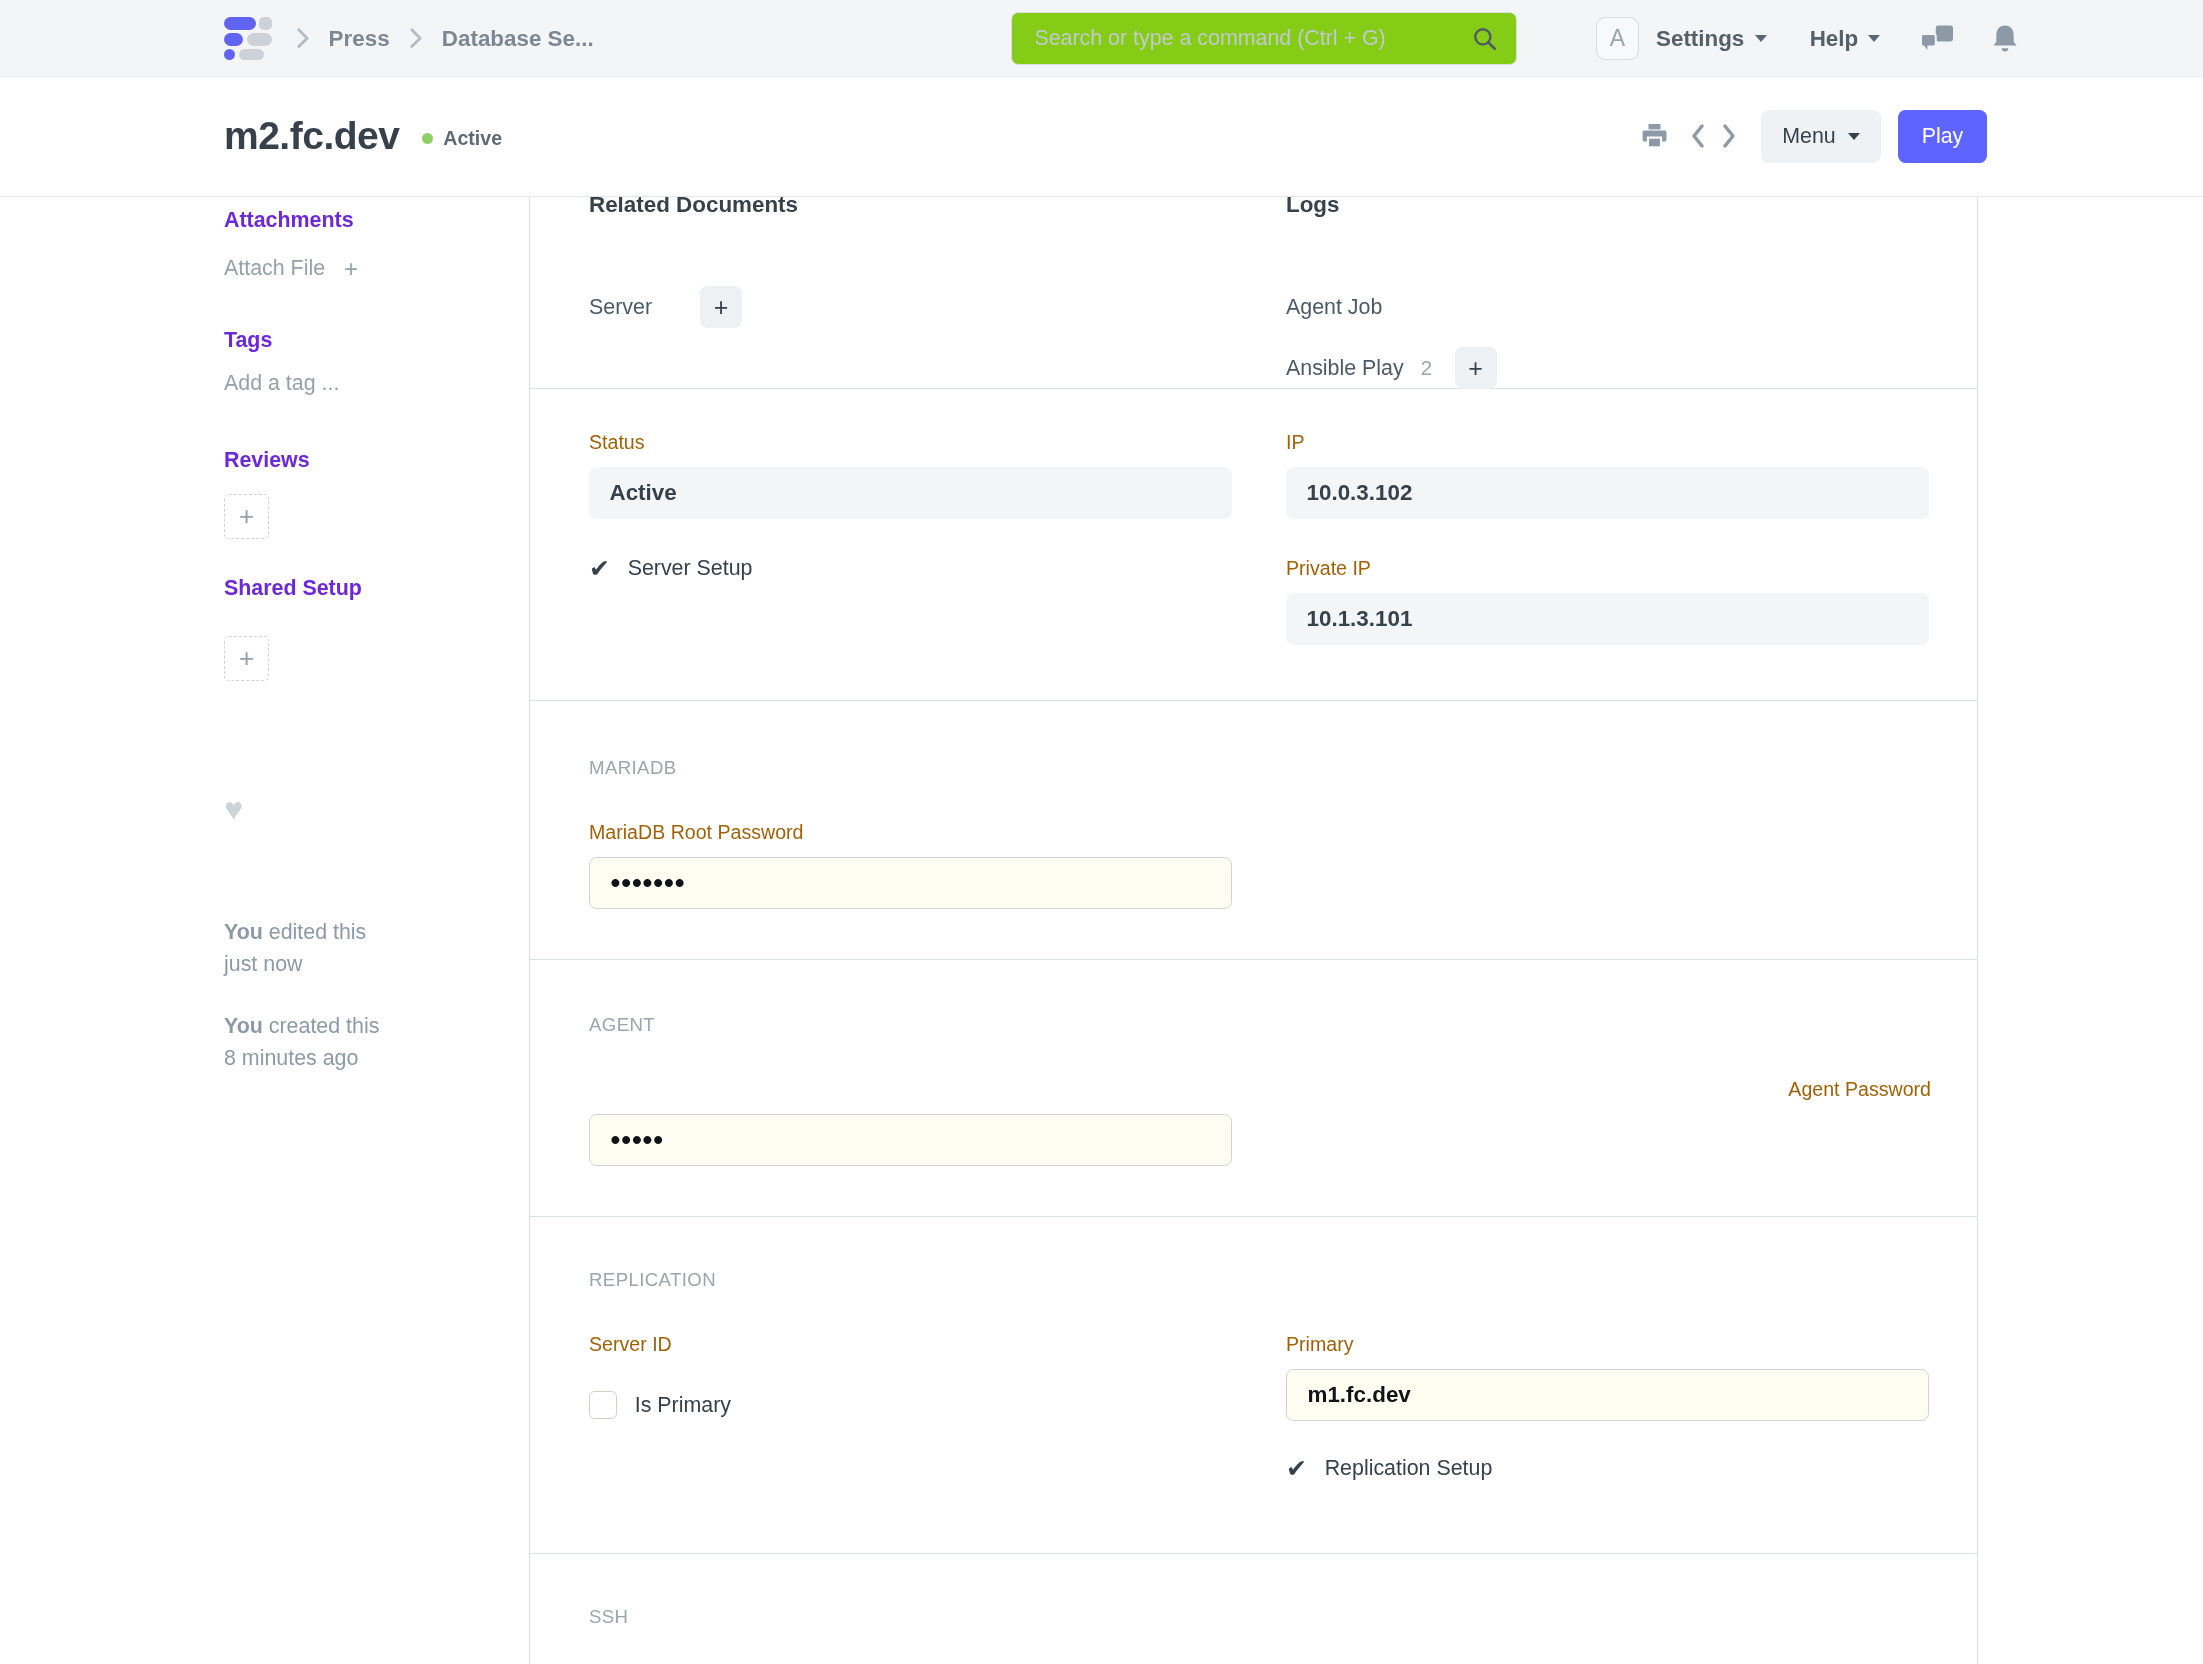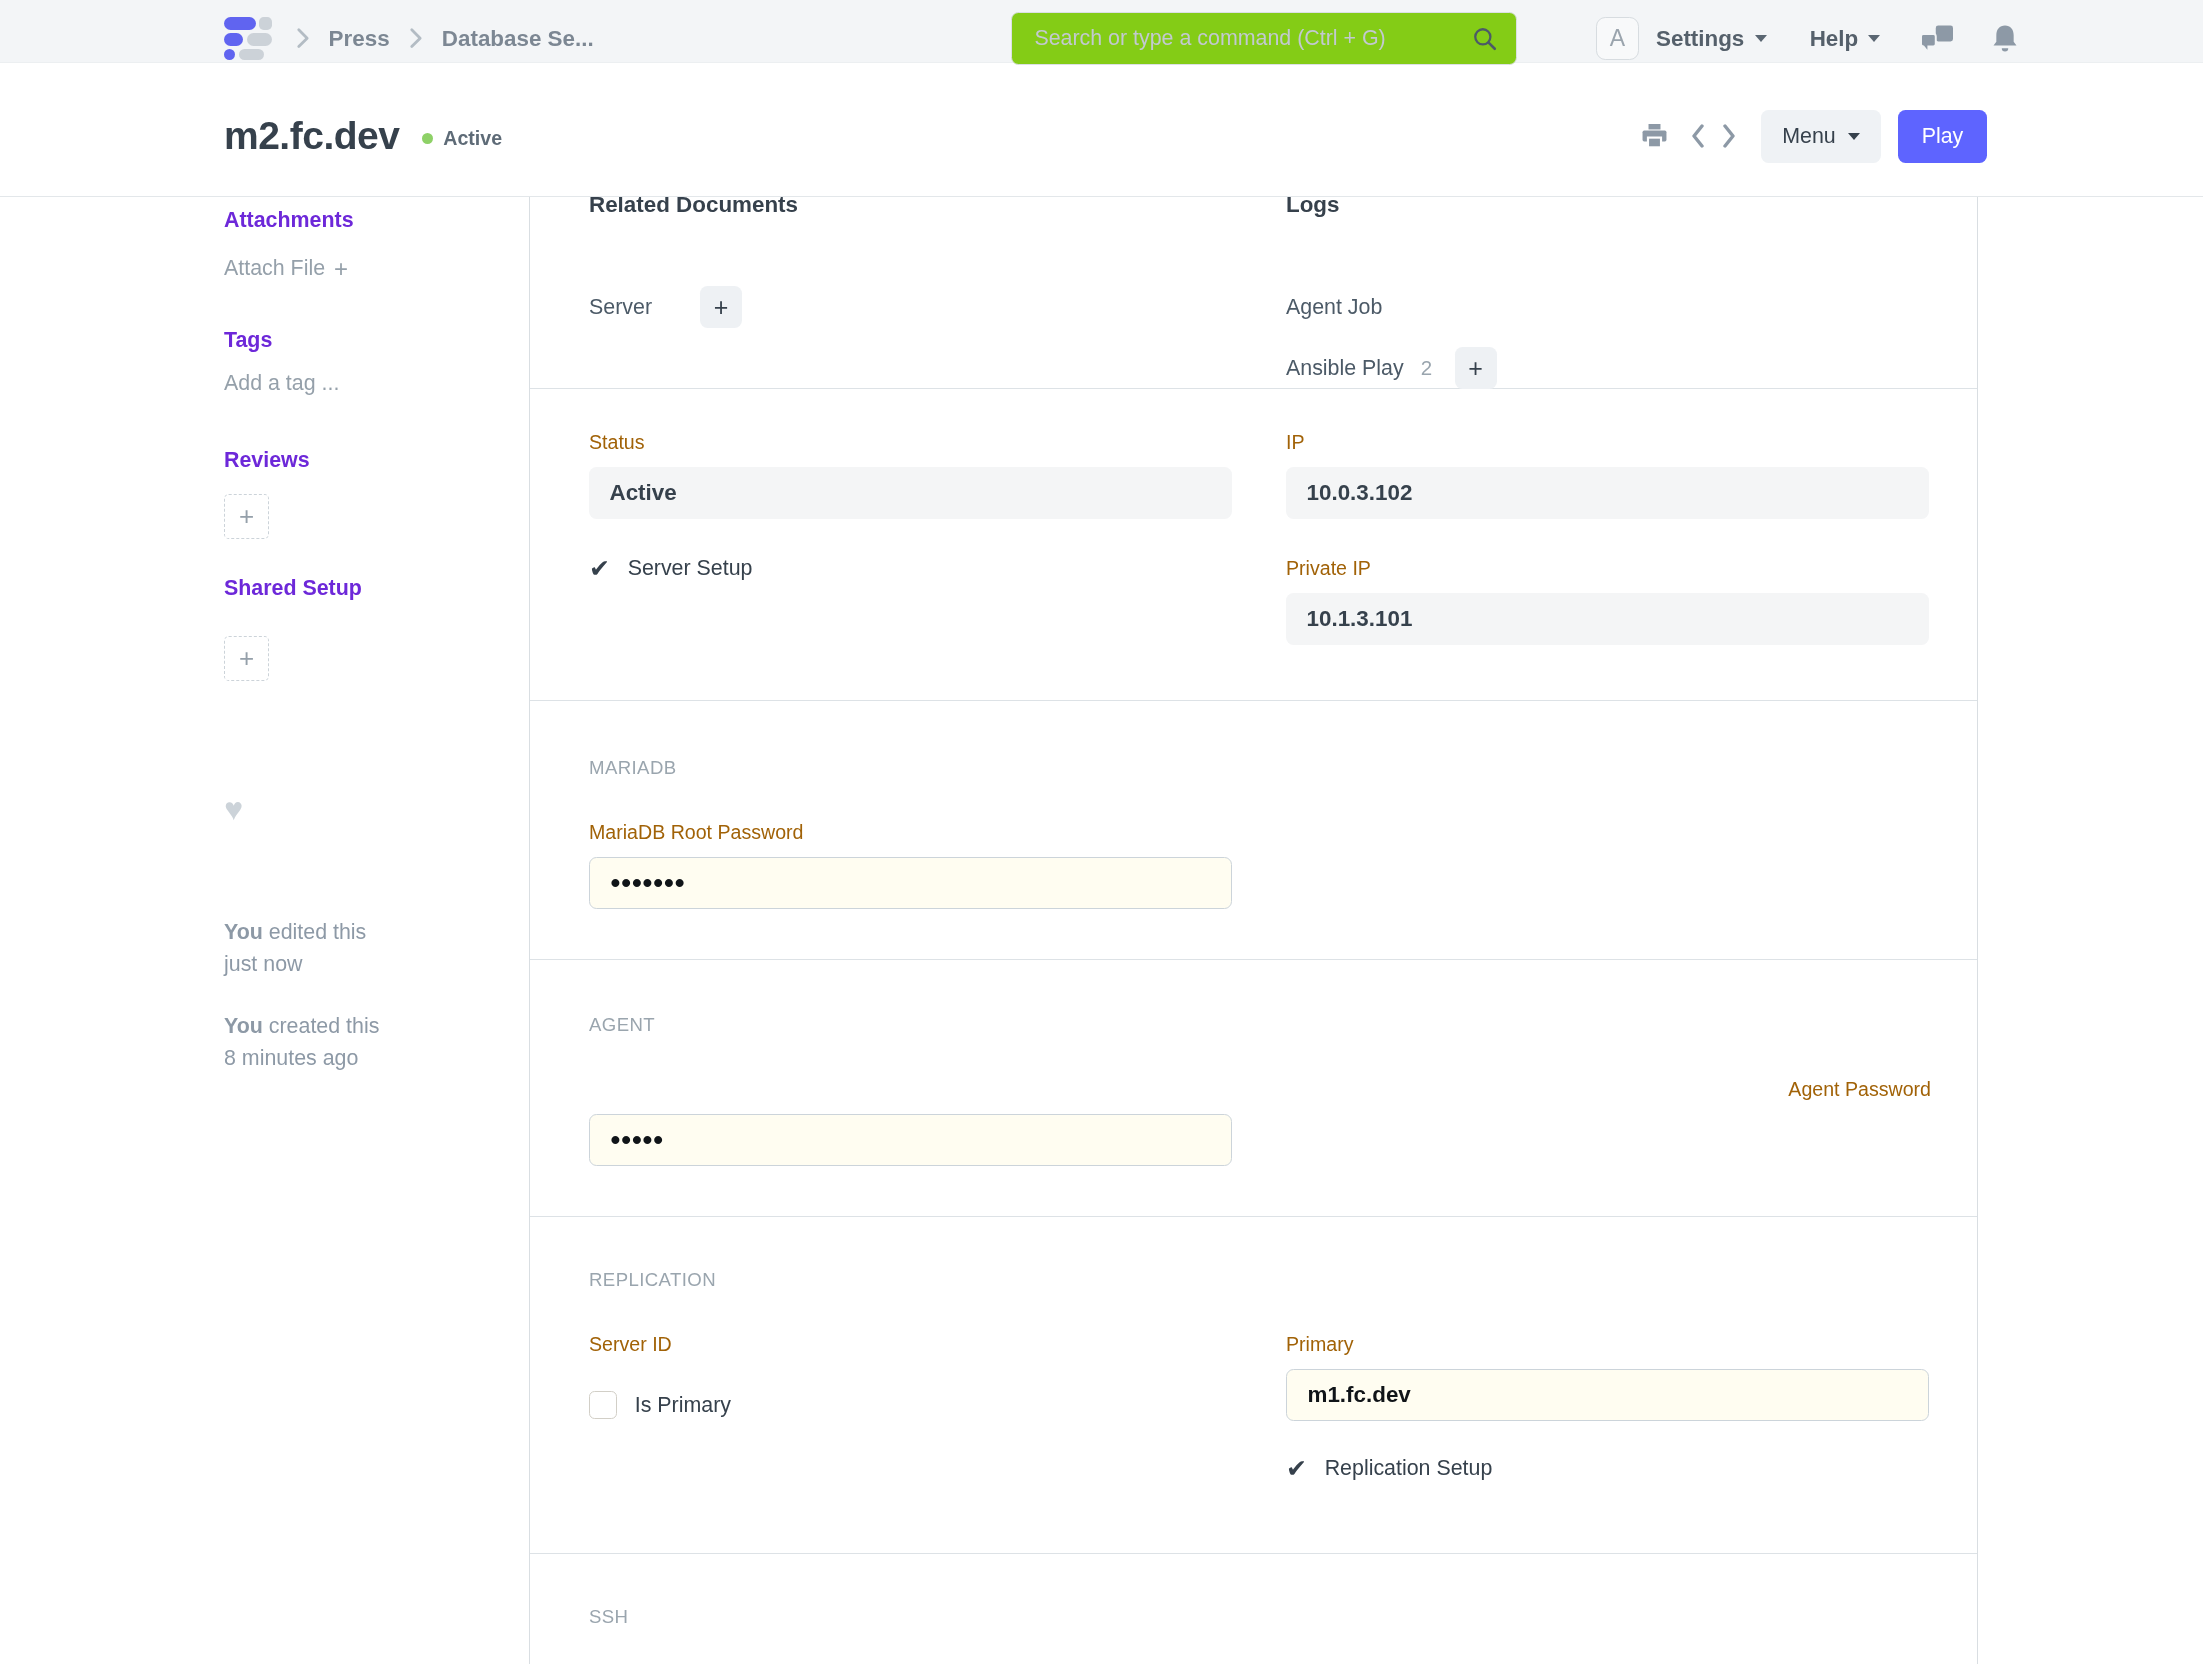--- a/index.html
+++ b/index.html
@@ -1,20 +1,20 @@
 <!DOCTYPE html>
 <html style="font-size:15px"><head>
 <meta charset="utf-8">
 <style>
   *{box-sizing:border-box;margin:0;padding:0;}
   html,body{width:2204px;height:1665px;overflow:hidden;}
   body{font-family:"Liberation Sans","DejaVu Sans",sans-serif;background:#ffffff;color:#36414c;position:relative;}
 
   
-  .navbar{position:absolute;top:0;left:0;width:2204px;height:63px;background:#f3f5f7;border-bottom:0.9px solid #eceff1;}
+  .navbar{position:absolute;top:0;left:0;width:2204px;height:77px;background:#f3f5f7;border-bottom:0.9px solid #eceff1;}
   .logo{position:absolute;left:224px;top:17px;width:48px;height:43px;display:flex;flex-direction:column;gap:2.8px;cursor:pointer;}
   .logo .row{display:flex;gap:3.7px;align-items:center;}
   .pill{border-radius:7.5px;height:13px;}
   .pill.b{background:#6064f0;}
   .pill.g{background:#ccd2d8;}
   .breadcrumb{position:absolute;left:295px;top:0;height:77px;display:flex;align-items:center;gap:18.6px;font-size:22.4px;font-weight:600;color:#7c8793;}
   .crumb{cursor:pointer;}
   .bc-chev{width:15px;height:22.4px;}
   .search{position:absolute;left:1011px;top:12px;width:506px;height:53px;}
   .search input{width:100%;height:100%;border:0.9px solid #dbe0e4;border-radius:7.5px;background:#84cc16;padding:0 56px 0 22.4px;font-size:21.4px;color:#36414c;font-family:inherit;outline:none;}
@@ -40,21 +40,21 @@
   .btn-default .caret{border-top-color:#36414c;margin-left:12px;}
   .btn-primary{background:#5e64ff;color:#ffffff;width:89px;margin-left:17px;font-weight:400;}
 
   .content-divider{position:absolute;top:196px;left:0;width:2204px;height:0.9px;background:#e3e7ea;}
 
   
   .sidebar{position:absolute;left:224px;top:197px;width:280px;font-size:21.4px;}
   .sb-title{font-weight:700;color:#6d28d9;}
   .sb-muted{color:#95a0aa;cursor:pointer;}
   .sb-attachments{margin-top:11.2px;}
-  .sb-attach{margin-top:21.4px;display:flex;align-items:center;gap:9px;}
+  .sb-attach{margin-top:21.4px;display:flex;align-items:center;gap:19px;}
   .sb-attach .plus{font-size:24px;}
   .sb-tags{margin-top:45px;}
   .sb-addtag{margin-top:18.6px;}
   .sb-reviews{margin-top:52px;}
   .dashed-box{margin-top:20.5px;width:45px;height:45px;border:1.9px dashed #ccd3d9;border-radius:4.7px;display:flex;align-items:center;justify-content:center;color:#95a0aa;font-size:26px;cursor:pointer;}
   .sb-shared{margin-top:37px;}
   .dashed-box.second{margin-top:35px;}
   .heart{margin-top:112px;font-size:32px;color:#ccd3d9;cursor:pointer;line-height:1;}
   .sb-meta{margin-top:91px;color:#8d99a6;line-height:32px;}
   .sb-meta .who{font-weight:700;}

